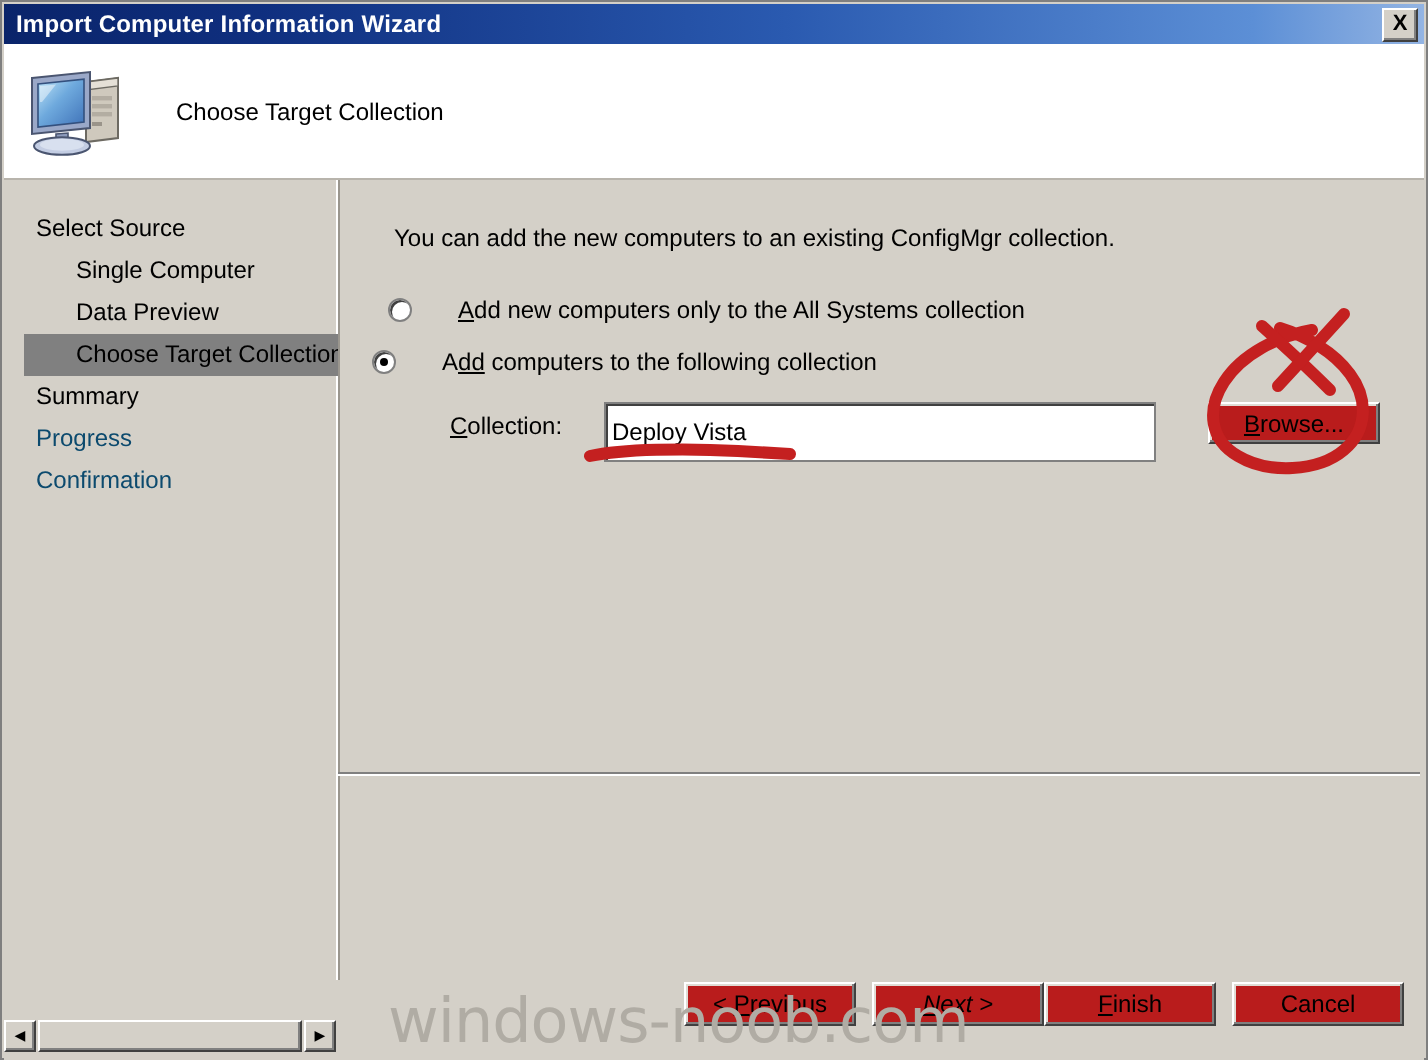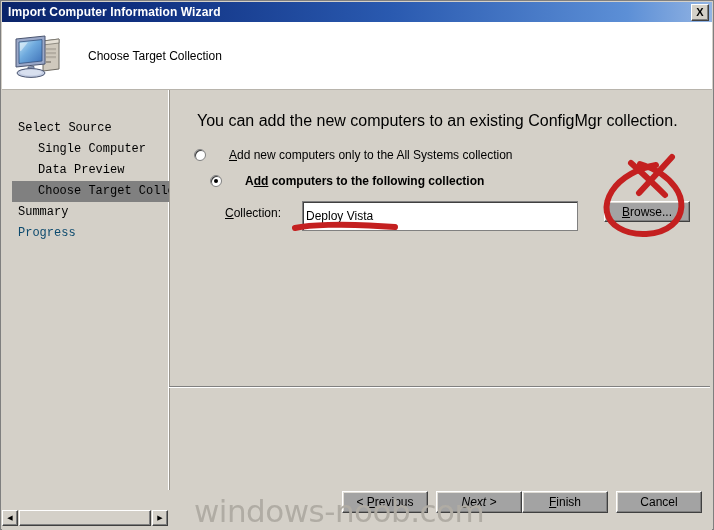--- a/index.html
+++ b/index.html
@@ -54,21 +54,21 @@
 
   
   .body-area{
     position:absolute;left:1px;top:89px;width:710px;height:400px;
   }
   .sidebar{
     position:absolute;left:0;top:0;width:166px;height:400px;
     background:#d4d0c8;
     border-right:1px solid #ffffff;
   }
-  .sidebar-inner{padding-top:28px;font-family:Liberation Mono, monospace;}
+  .sidebar-inner{padding-top:14px;}
   .nav-item{
     height:21px;line-height:21px;
     font-size:12px;color:#000000;
     padding-left:16px;white-space:nowrap;
     cursor:default;
   }
   .nav-item.indent{padding-left:36px;}
   .nav-item.dim{color:#0c4a6e;}
   .nav-item.selected{
     background:#808080;color:#000000;
@@ -77,28 +77,28 @@
   .nav-item.selected.indent{padding-left:26px;}
 
   .content{
     position:absolute;left:167px;top:0;width:543px;height:400px;
     background:#d4d0c8;
     border-left:1px solid #9a968e;
     box-sizing:border-box;
   }
   .intro-text{
     position:absolute;left:27px;top:22px;
-    font-size:16px;color:#000;white-space:nowrap;
+    font-size:12px;color:#000;white-space:nowrap;
   }
   .radio-row{
     position:absolute;display:flex;align-items:center;
     font-size:12px;color:#000;cursor:default;gap:15px;
   }
   .radio-row.r1{left:24px;top:58px;}
-  .radio-row.r2{left:40px;top:84px;font-weight:bold;}
+  .radio-row.r2{left:16px;top:84px;}
   .radio{
     width:12px;height:12px;border-radius:50%;
     background:#ffffff;
     border:1px solid #808080;
     box-shadow:inset 1px 1px 0 #404040, inset -1px -1px 0 #ffffff, 0 0 0 1px #d4d0c8;
     margin-right:8px;flex:none;position:relative;
     box-sizing:border-box;
   }
   .radio.checked::after{
     content:"";position:absolute;left:3px;top:3px;
@@ -116,21 +116,21 @@
     background:#ffffff;
     border:1px solid #808080;
     box-shadow:inset 1px 1px 0 #404040;
     box-sizing:border-box;
     font-family:"Liberation Sans",sans-serif;font-size:12px;color:#000;
     padding:14px 3px;line-height:18px;
     outline:none;
   }
 
   .btn{
-    background:#a3a3a3;
+    background:#b91c1c;
     border-top:1px solid #ffffff;border-left:1px solid #ffffff;
     border-right:1px solid #404040;border-bottom:1px solid #404040;
     box-shadow:inset -1px -1px 0 #808080, inset 1px 1px 0 #dfdcd5;
     font-family:"Liberation Sans",sans-serif;font-size:12px;color:#000;
     display:flex;align-items:center;justify-content:center;
     cursor:default;box-sizing:border-box;
   }
   .browse-btn{
     position:absolute;left:434px;top:111px;width:86px;height:21px;
   }
@@ -233,20 +233,21 @@
   <div class="body-area">
 
     <div class="sidebar">
       <div class="sidebar-inner">
         <div class="nav-item">Select Source</div>
         <div class="nav-item indent">Single Computer</div>
         <div class="nav-item indent">Data Preview</div>
         <div class="nav-item indent selected">Choose Target Collection</div>
         <div class="nav-item">Summary</div>
         <div class="nav-item dim">Progress</div>
+        <div class="nav-item dim">Confirmation</div>
       </div>
     </div>
 
     <div class="content">
       <div class="intro-text">You can add the new computers to an existing ConfigMgr collection.</div>
 
       <div class="radio-row r1">
         <span class="radio"></span>
         <span class="radio-label"><span class="acc">A</span><span>dd new computers only to the All Systems collection</span></span>
       </div>

